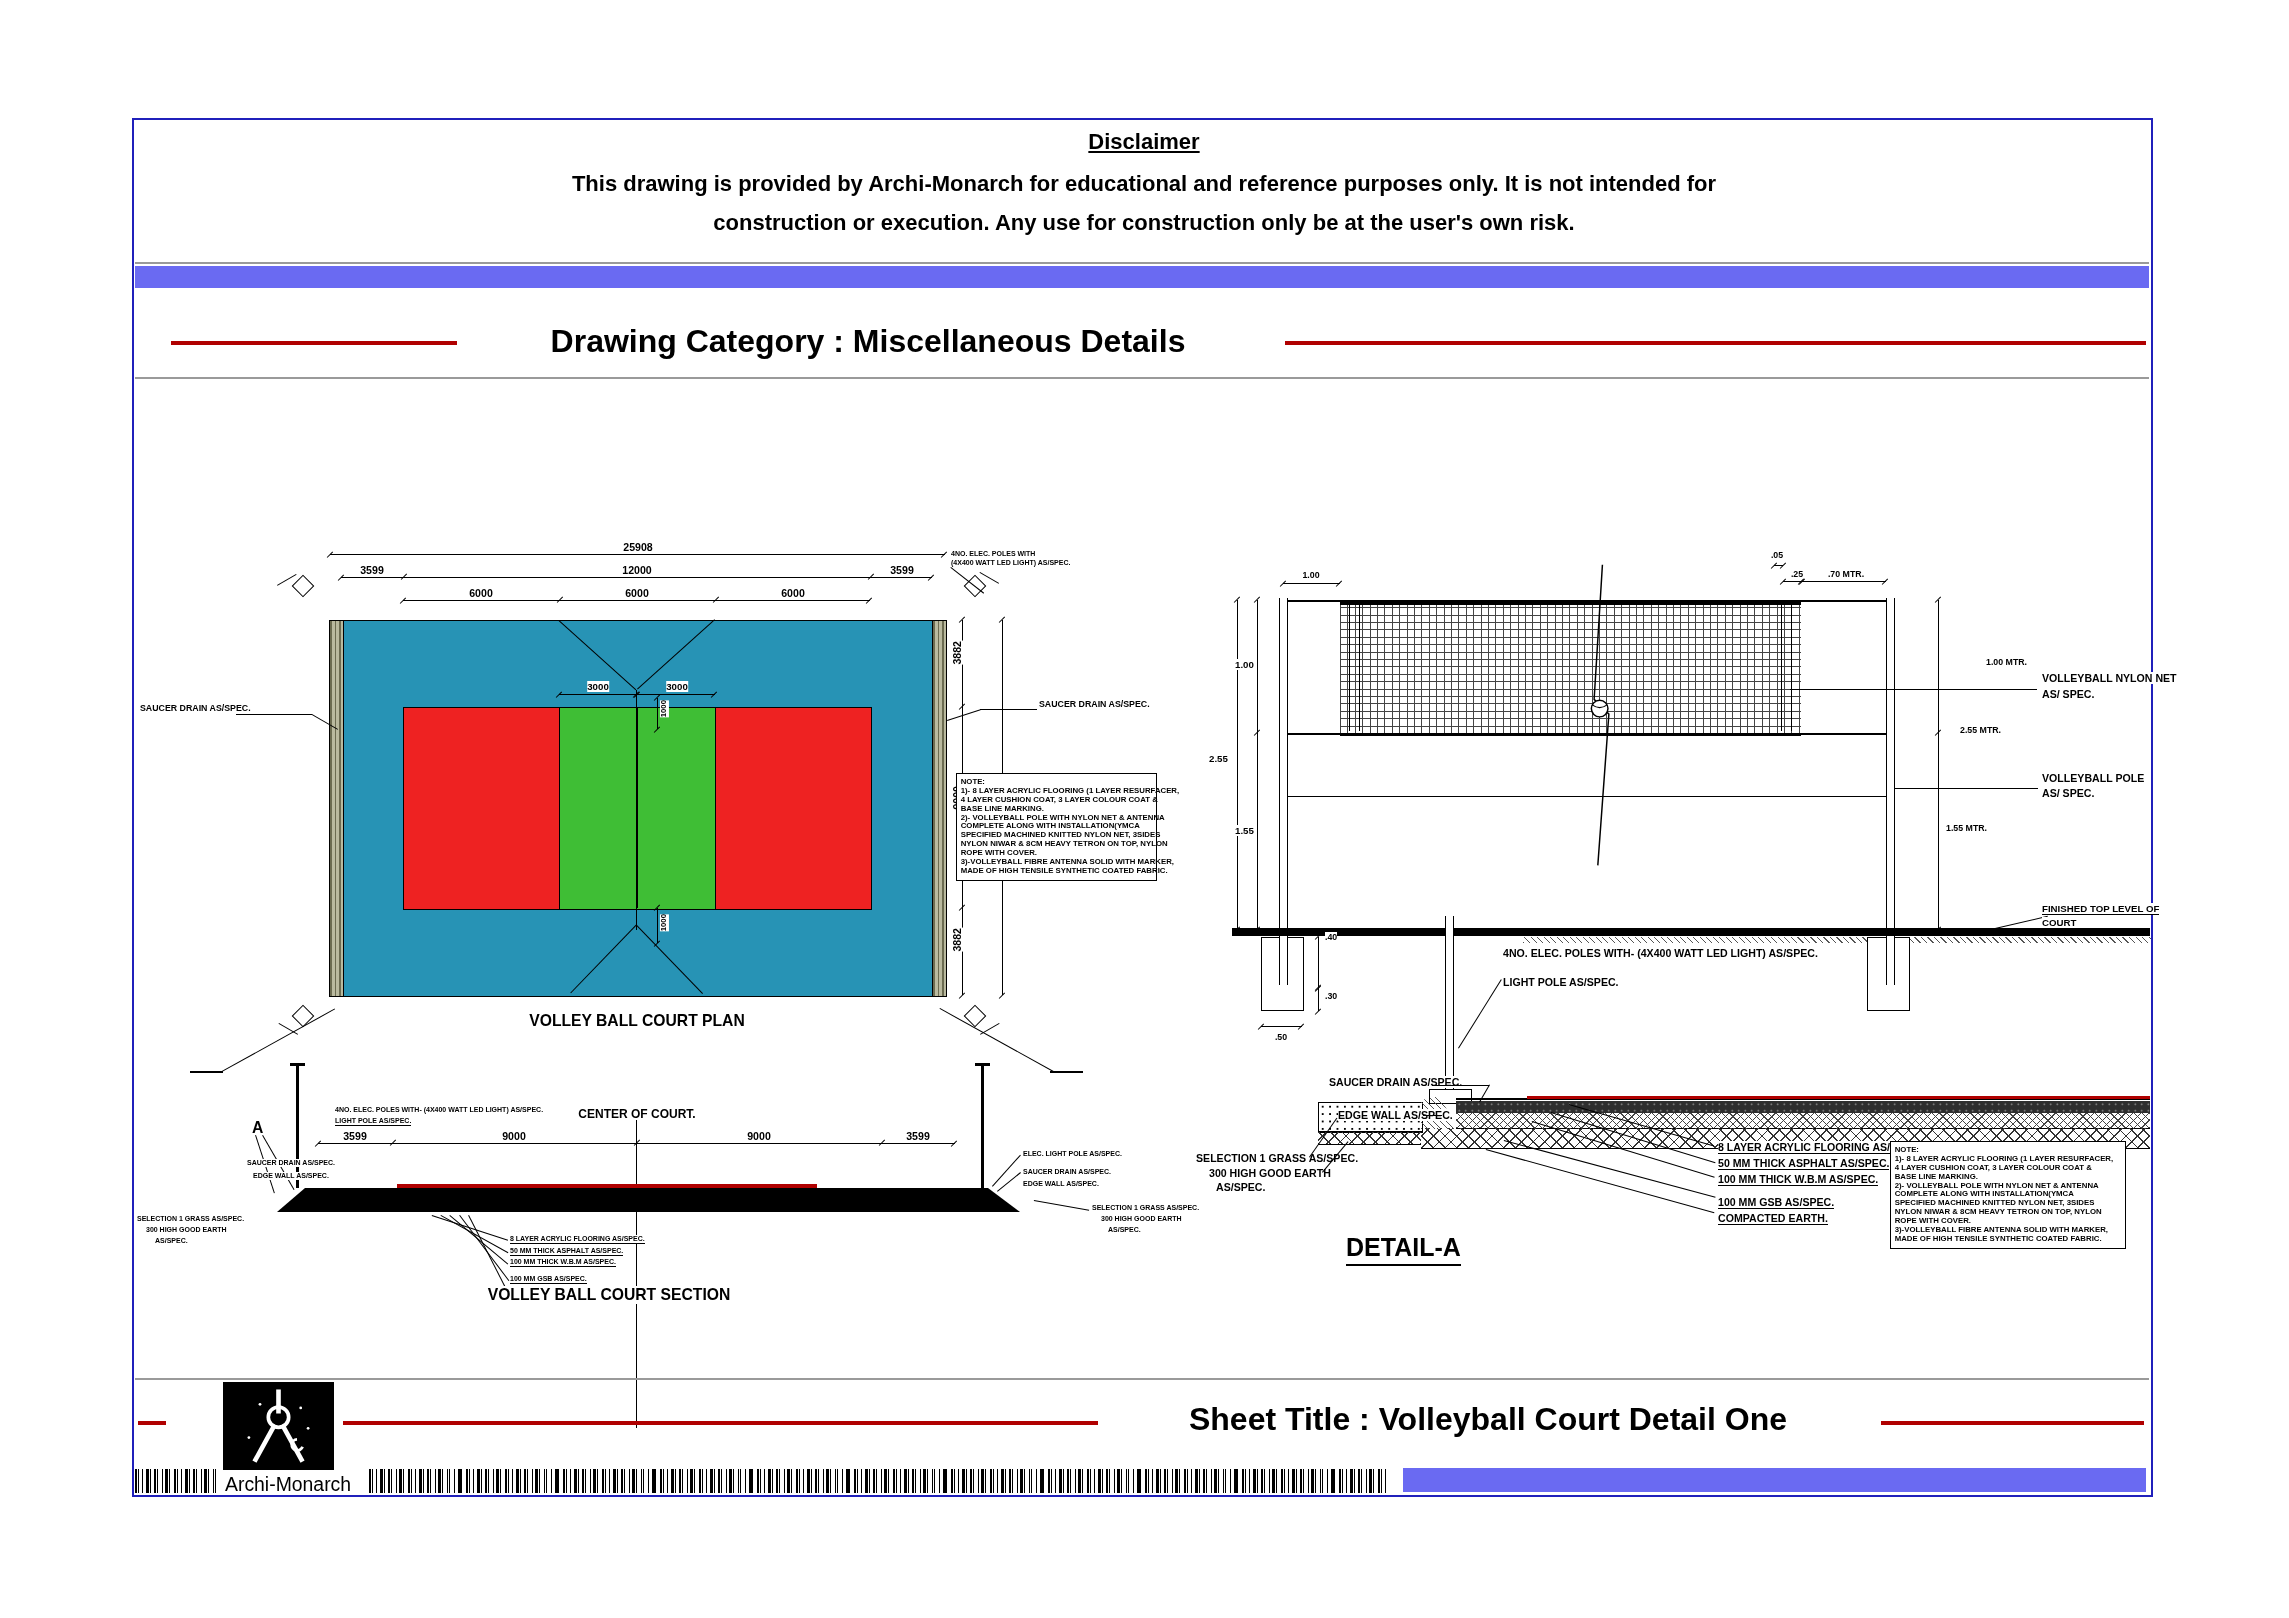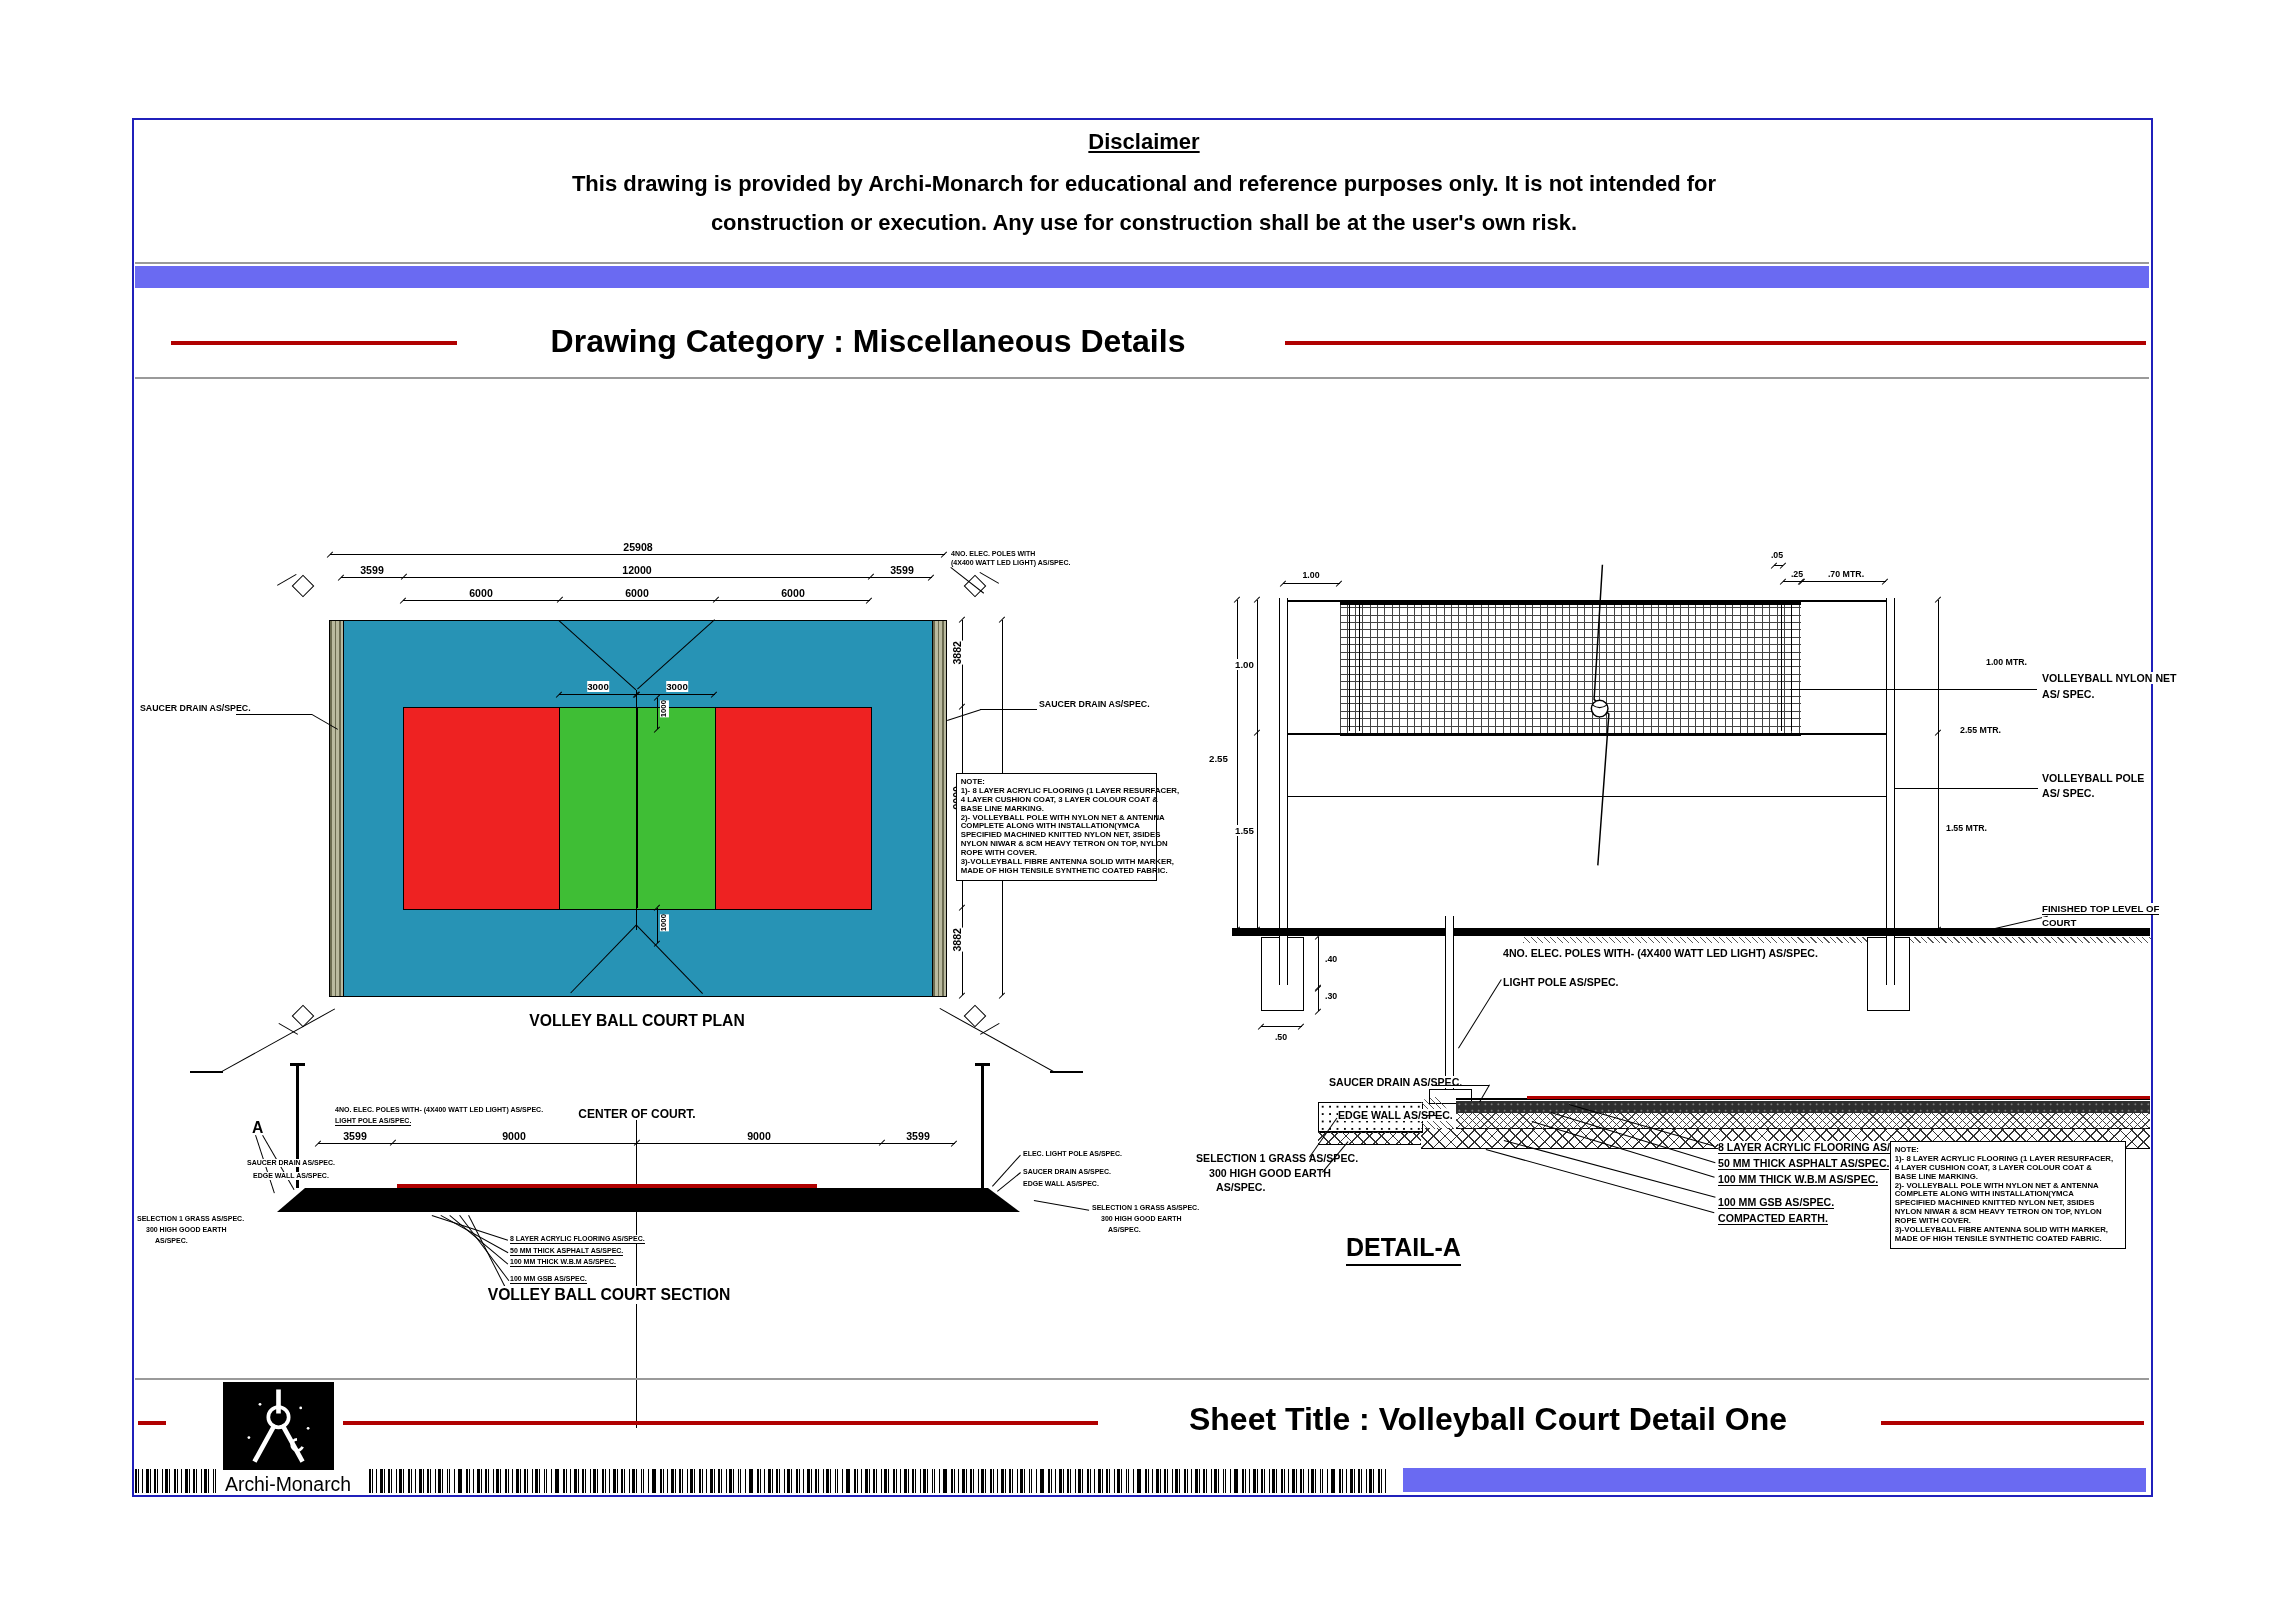--- a/index.html
+++ b/index.html
@@ -48,21 +48,21 @@
 </head>
 <body>
 
 <div id="sheet">
 
   <div class="abs" style="left:132px;top:118px;width:2017px;height:1375px;border:2.8px solid var(--border_blue,#2020bb);"></div>
 
   <div>
     <div class="lbl f30 ctr" style="left:1144px;top:129px;text-decoration:underline;">Disclaimer</div>
     <div class="lbl f30 ctr" style="left:1144px;top:171px;">This drawing is provided by Archi-Monarch for educational and reference purposes only. It is not intended for</div>
-    <div class="lbl f30 ctr" style="left:1144px;top:210px;">construction or execution. Any use for construction shall be at the user's own risk.</div>
+    <div class="lbl f30 ctr" style="left:1144px;top:210px;">construction or execution. Any use for construction only be at the user's own risk.</div>
   </div>
   <div class="hr" style="left:135px;top:262px;width:2014px;"></div>
   <div class="bluebar" style="left:135px;top:266px;width:2014px;height:22px;"></div>
 
   <div>
     <div class="redline" style="left:171px;top:341px;width:286px;"></div>
     <div class="lbl f35 ctr" style="left:868px;top:323px;">Drawing Category : Miscellaneous Details</div>
     <div class="redline" style="left:1285px;top:341px;width:861px;"></div>
     <div class="hr" style="left:135px;top:377px;width:2014px;"></div>
   </div>
@@ -262,21 +262,21 @@
     <div class="lbl f11" style="left:2042px;top:672px;">VOLLEYBALL NYLON NET</div>
     <div class="lbl f11" style="left:2042px;top:688px;">AS/ SPEC.</div>
     <div class="ln" style="left:1894px;top:788px;width:144px;"></div>
     <div class="lbl f11" style="left:2042px;top:772px;">VOLLEYBALL POLE</div>
     <div class="lbl f11" style="left:2042px;top:787px;">AS/ SPEC.</div>
     <div class="ln" style="left:1995px;top:928px;width:54px;transform:rotate(-13deg);"></div>
     <div class="lbl f10 u1" style="left:2042px;top:903px;">FINISHED TOP LEVEL OF</div>
     <div class="lbl f10" style="left:2042px;top:917px;">COURT</div>
 
     <div class="dimv" style="left:1318px;top:937px;height:51px;"></div>
-    <div class="lbl f9" style="left:1325px;top:954px;">.40</div>
+    <div class="lbl f9" style="left:1325px;top:932px;">.40</div>
     <div class="dimv" style="left:1318px;top:988px;height:23px;"></div>
     <div class="lbl f9" style="left:1325px;top:991px;">.30</div>
     <div class="dimh" style="left:1261px;top:1026px;width:41px;"></div>
     <div class="lbl f9 ctr" style="left:1281px;top:1032px;">.50</div>
   </div>
 
   <div>
     <div class="pole" style="left:1445px;top:916px;width:7.4px;height:173px;"></div>
     <div class="ln" style="left:1458px;top:1048px;width:81px;transform:rotate(-58deg);"></div>
     <div class="lbl f11" style="left:1503px;top:947px;">4NO. ELEC. POLES WITH- (4X400 WATT LED LIGHT) AS/SPEC.</div>

